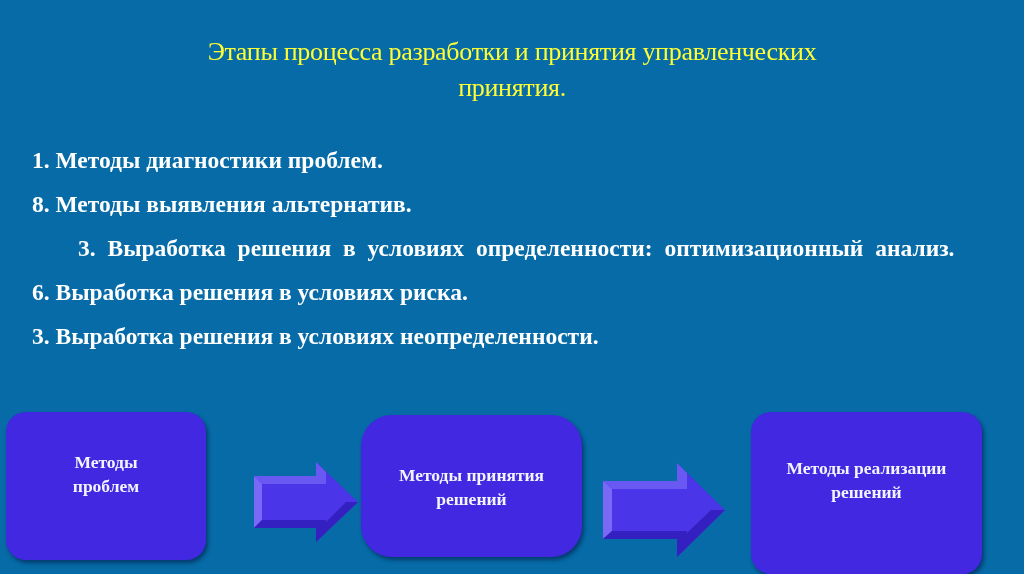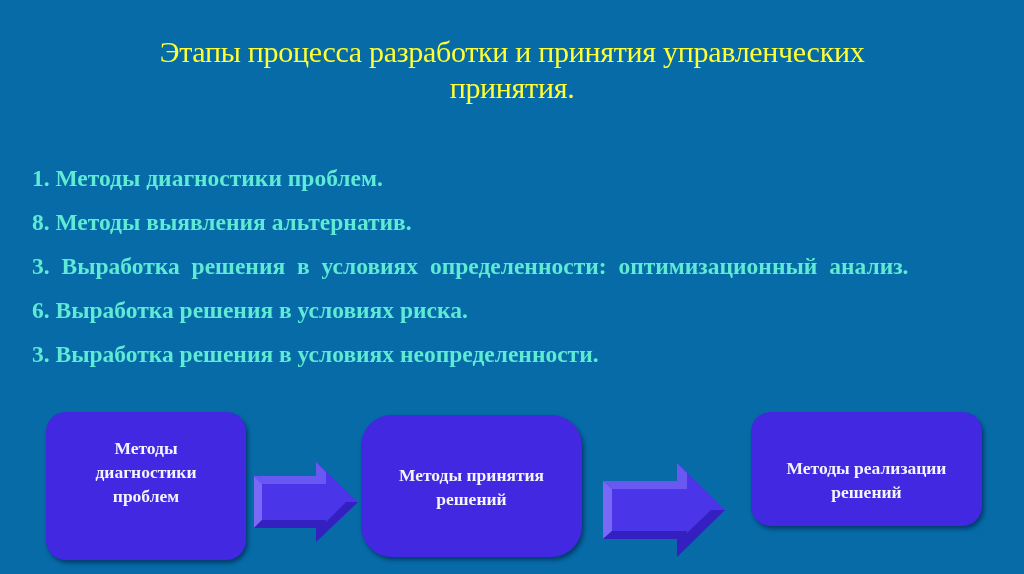--- a/index.html
+++ b/index.html
@@ -5,26 +5,26 @@
   html, body { margin: 0; padding: 0; }
   body {
     width: 1024px; height: 574px; overflow: hidden;
     background: #066ba7;
     position: relative;
     font-family: "Liberation Serif", "DejaVu Serif", serif;
   }
   .title {
     position: absolute; left: 60px; top: 34px; width: 904px;
     text-align: center; color: #ffff33;
-    font-size: 30px; line-height: 36px;
+    font-size: 26px; line-height: 36px;
     letter-spacing: -0.3px;
   }
   .list {
-    position: absolute; left: 32px; top: 162px; width: 966px;
-    color: #5eead4; font-weight: bold;
+    position: absolute; left: 32px; top: 144px; width: 966px;
+    color: #ffffff; font-weight: bold;
     font-size: 23.5px; line-height: 33px;
   }
   .list .item { margin: 0 0 11px 0; text-align: justify; text-align-last: left; }
   .box {
     position: absolute;
     background: #4228e0;
     border-radius: 20px;
     box-shadow: 2px 3px 4px rgba(0,0,40,0.45);
     color: #f4f4ff; font-weight: bold;
     font-size: 17.5px; line-height: 24px;
@@ -38,29 +38,28 @@
 <body>
 
 <div class="title">
   <div>Этапы процесса разработки и принятия управленческих</div>
   <div>принятия.</div>
 </div>
 
 <div class="list">
   <div class="item">1. Методы диагностики проблем.</div>
   <div class="item">8. Методы выявления альтернатив.</div>
-  <div class="item" style="word-spacing:6px;">3. Выработка решения в условиях определенности: оптимизационный анализ.</div>
+  <div class="item" style="word-spacing:6px;margin-left:46px;">3. Выработка решения в условиях определенности: оптимизационный анализ.</div>
   <div class="item">6. Выработка решения в условиях риска.</div>
   <div class="item">3. Выработка решения в условиях неопределенности.</div>
 </div>
 
-<div class="box" style="left:6px; top:412px; width:200px; height:148px; padding-top:24px; box-sizing:border-box;margin-left:40px;">
+<div class="box" style="left:6px; top:412px; width:200px; height:148px; padding-top:38px; box-sizing:border-box;">
   <div>
     <span>Методы</span>
-    <span>диагностики</span>
     <span>проблем</span>
   </div>
 </div>
 
 <svg class="arrow" style="left:254px; top:462px;" width="106" height="80" viewBox="0 0 106 80">
   <polygon points="0,14 62,14 62,0 104,40 62,80 62,66 0,66" fill="#4a35e8"></polygon>
   <polygon points="0,14 62,14 62,0 72,10 72,22 8,22" fill="#6a58f2"></polygon>
   <polygon points="0,14 8,22 8,58 0,66" fill="#7a68f6"></polygon>
   <polygon points="62,66 62,80 104,40 92,40 72,60 72,58 8,58 0,66" fill="#3420c0"></polygon>
 </svg>
@@ -72,18 +71,18 @@
   </div>
 </div>
 
 <svg class="arrow" style="left:603px; top:463px;" width="124" height="94" viewBox="0 0 124 94">
   <polygon points="0,18 74,18 74,0 122,47 74,94 74,76 0,76" fill="#4a35e8"></polygon>
   <polygon points="0,18 74,18 74,0 84,10 84,26 9,26" fill="#6a58f2"></polygon>
   <polygon points="0,18 9,26 9,68 0,76" fill="#7a68f6"></polygon>
   <polygon points="74,76 74,94 122,47 108,47 84,70 84,68 9,68 0,76" fill="#3420c0"></polygon>
 </svg>
 
-<div class="box" style="left:751px; top:412px; width:231px; height:114px; padding-top:44px; box-sizing:border-box;">
+<div class="box" style="left:751px; top:412px; width:231px; height:162px; padding-top:44px; box-sizing:border-box;">
   <div>
     <span>Методы реализации</span>
     <span>решений</span>
   </div>
 </div>
 
 </body></html>

